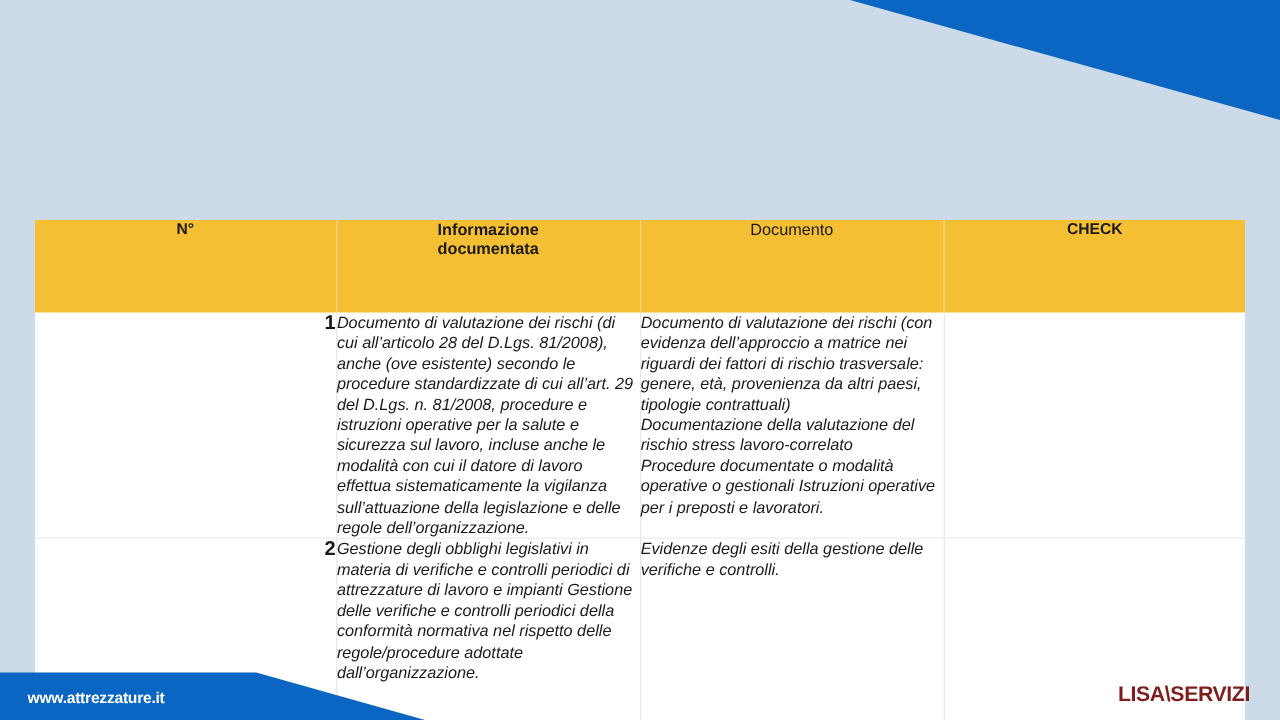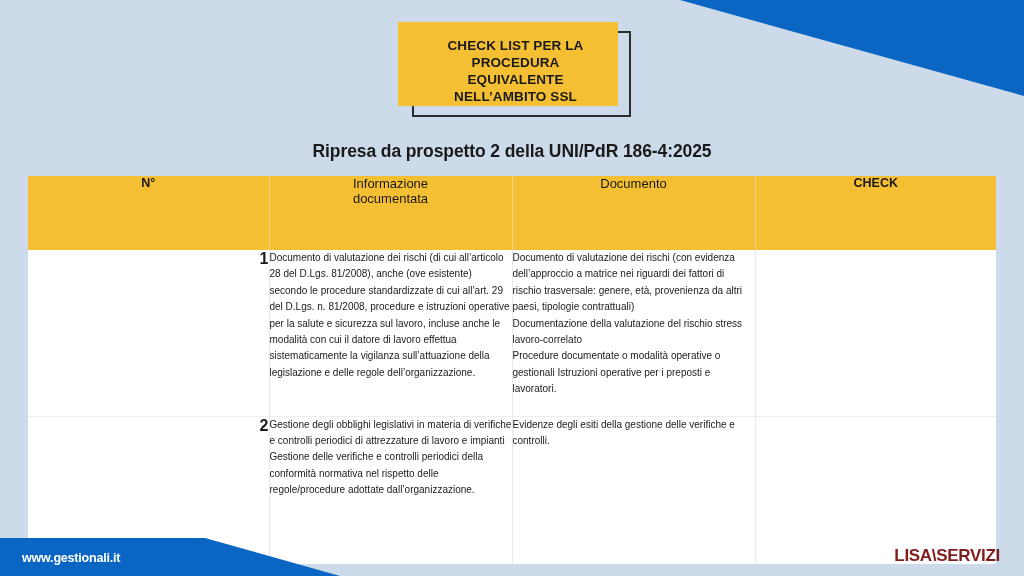--- a/index.html
+++ b/index.html
@@ -118,25 +118,26 @@
 
   .cell-num {
     text-align: right;
     vertical-align: middle;
     padding-right: 14px;
     font-size: 16px;
     font-weight: bold;
     color: #1a1a1a;
   }
   .cell-text {
-    font-size: 10px;
+    font-size: 13px;
     line-height: 16.4px;
     color: #1a1a1a;
     padding: 7px 9px 7px 8px;
     white-space: pre-line;
+    font-style: italic;
   }
   .row1 .cell-text { height: 166px; }
   .row2 .cell-text { height: 148px; }
 
   
   .footer-url {
     position: absolute;
     left: 22px; bottom: 11px;
     font-size: 12.5px;
     font-weight: bold;
@@ -154,44 +155,33 @@
 </style>
 </head>
 <body>
 
 <div id="slide">
 
   <svg class="deco-top-right" viewBox="0 0 1024 120" preserveAspectRatio="none">
     <polygon points="680,0 1024,0 1024,96" fill="#0a66c2"></polygon>
   </svg>
 
-  <div class="title-wrap">
-    <div class="title-outline"></div>
-    <div class="title-box"></div>
-    <div class="title-text">
-      <span>CHECK LIST PER LA</span>
-      <span>PROCEDURA</span>
-      <span>EQUIVALENTE</span>
-      <span>NELL’AMBITO SSL</span>
-    </div>
-  </div>
-
-  <div class="subtitle">Ripresa da prospetto 2 della UNI/PdR 186-4:2025</div>
+
 
   <table class="table">
     <colgroup>
       <col class="col-n">
         <col class="col-info">
         <col class="col-evid">
         <col class="col-chk">
     </colgroup>
     <thead>
       <tr>
         <th class="hdr bold">N°</th>
-        <th class="hdr" style="white-space:pre-line;">Informazione
+        <th class="hdr" style="white-space:pre-line;font-weight:bold;">Informazione
 documentata</th>
         <th class="hdr">Documento</th>
         <th class="hdr bold">CHECK</th>
       </tr>
     </thead>
     <tbody>
       <tr class="row row1">
         <td class="cell-num">1</td>
         <td class="cell-text">Documento di valutazione dei rischi (di cui all’articolo 28 del D.Lgs. 81/2008), anche (ove esistente) secondo le procedure standardizzate di cui all’art. 29 del D.Lgs. n. 81/2008, procedure e istruzioni operative per la salute e sicurezza sul lavoro, incluse anche le modalità con cui il datore di lavoro effettua sistematicamente la vigilanza sull’attuazione della legislazione e delle regole dell’organizzazione.</td>
         <td class="cell-text">Documento di valutazione dei rischi (con evidenza dell’approccio a matrice nei riguardi dei fattori di rischio trasversale: genere, età, provenienza da altri paesi, tipologie contrattuali)
@@ -205,16 +195,16 @@
         <td class="cell-text">Evidenze degli esiti della gestione delle verifiche e controlli.</td>
         <td class="cell-text"></td>
       </tr>
     </tbody>
   </table>
 
   <svg class="footer-band" viewBox="0 0 1024 42" preserveAspectRatio="none">
     <polygon points="0,4 205,4 340,42 0,42" fill="#0a66c2"></polygon>
   </svg>
 
-  <div class="footer-url">www.gestionali.it</div>
+  <div class="footer-url">www.attrezzature.it</div>
   <div class="footer-logo">LISA\SERVIZI</div>
 
 </div>
 
 </body></html>

